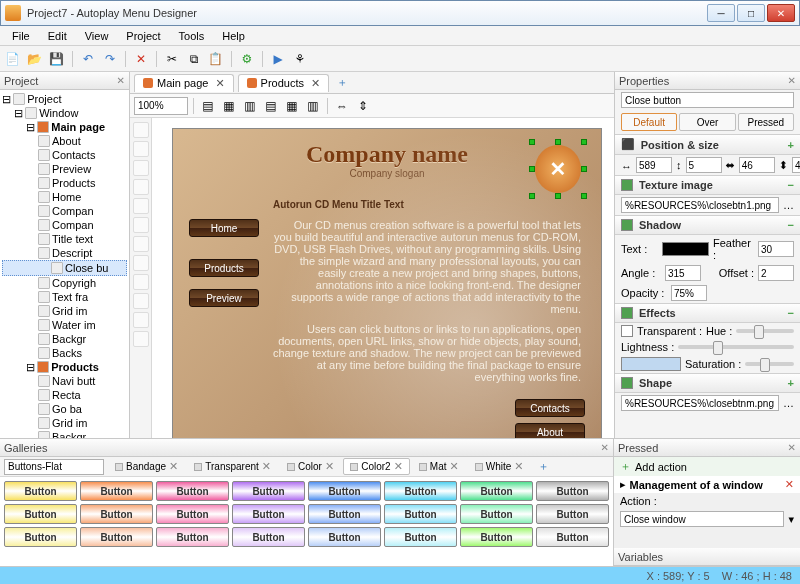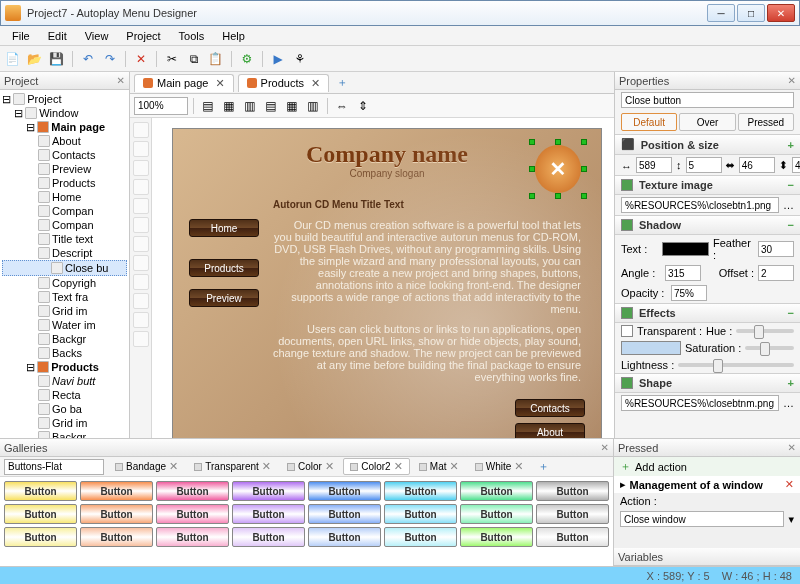--- a/index.html
+++ b/index.html
@@ -200,21 +200,21 @@
             <span class="ico"></span>
             <span>Backs</span>
           </div>
         </div>
       <div class="nd" style="padding-left:24px">
           <span>⊟</span>
           <span class="ico" style="background:#e07030"></span>
           <b>Products</b>
         </div>
       <div id="tree-prod">
-          <div class="nd" style="padding-left: 36px; font-style: italic;">
+          <div class="nd" style="padding-left: 36px;">
             <span class="ico"></span>
             <span>Navi butt</span>
           </div>
           <div class="nd" style="padding-left: 36px;">
             <span class="ico"></span>
             <span>Recta</span>
           </div>
           <div class="nd" style="padding-left: 36px;">
             <span class="ico"></span>
             <span>Go ba</span>
@@ -358,26 +358,26 @@
         <span>Effects</span>
         <span class="expand">−</span>
       </div>
     <div class="prop-row">
         <span class="check"></span>
         <span>Transparent :</span>
         <span style="margin-left:auto">Hue :</span>
         <div class="slider"></div>
       </div>
     <div class="prop-row">
+        <span style="margin-left:auto">Lightness :</span>
+        <div class="slider"></div>
+      </div>
+    <div class="prop-row">
         <div style="width:60px;height:14px;background:#c0d8f0;border:1px solid #888"></div>
         <span style="margin-left:auto">Saturation :</span>
-        <div class="slider"></div>
-      </div>
-    <div class="prop-row">
-        <span style="margin-left:auto">Lightness :</span>
         <div class="slider"></div>
       </div>
     <div class="prop-sec">
         <span class="check" style="background:#50a050"></span>
         <span>Shape</span>
         <span class="expand">+</span>
       </div>
     <div class="prop-row">
         <input class="wideinp" value="%RESOURCES%\closebtnm.png" style="">
         <span>…</span>

